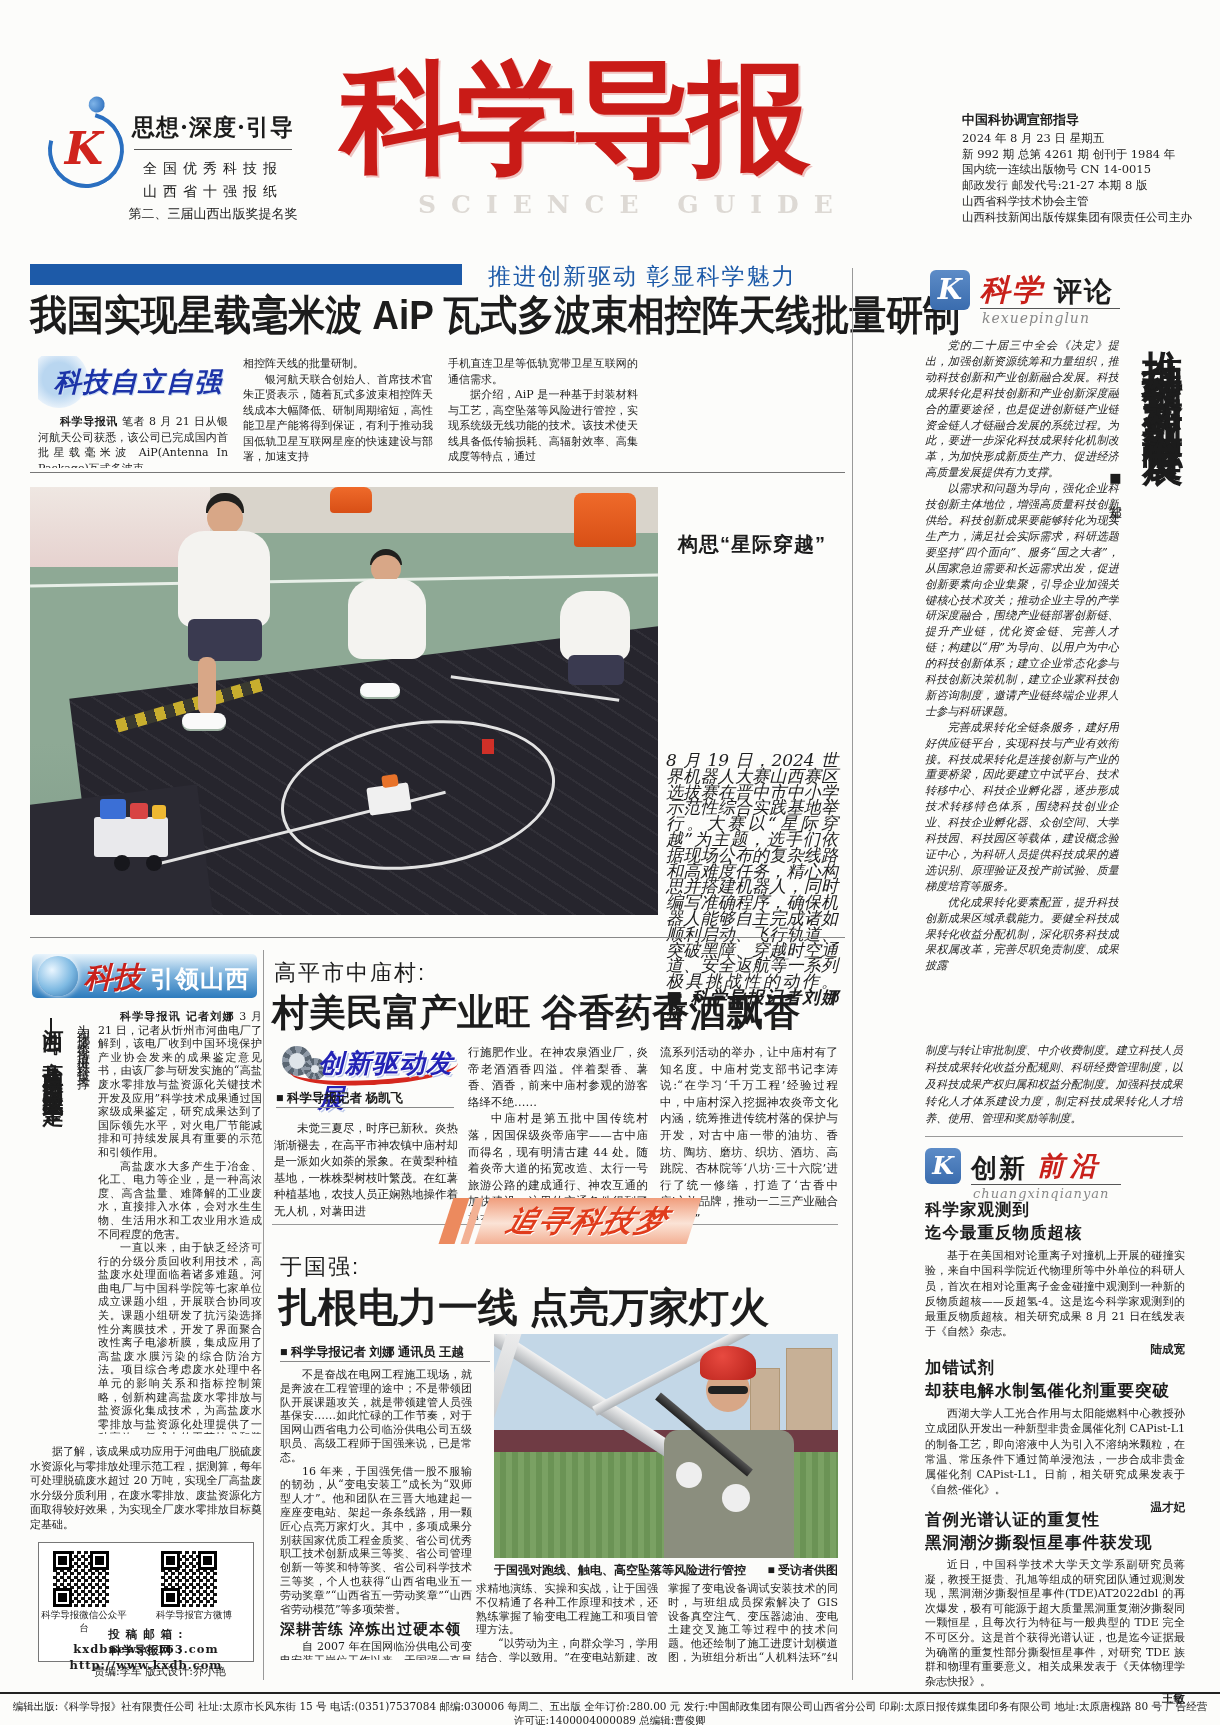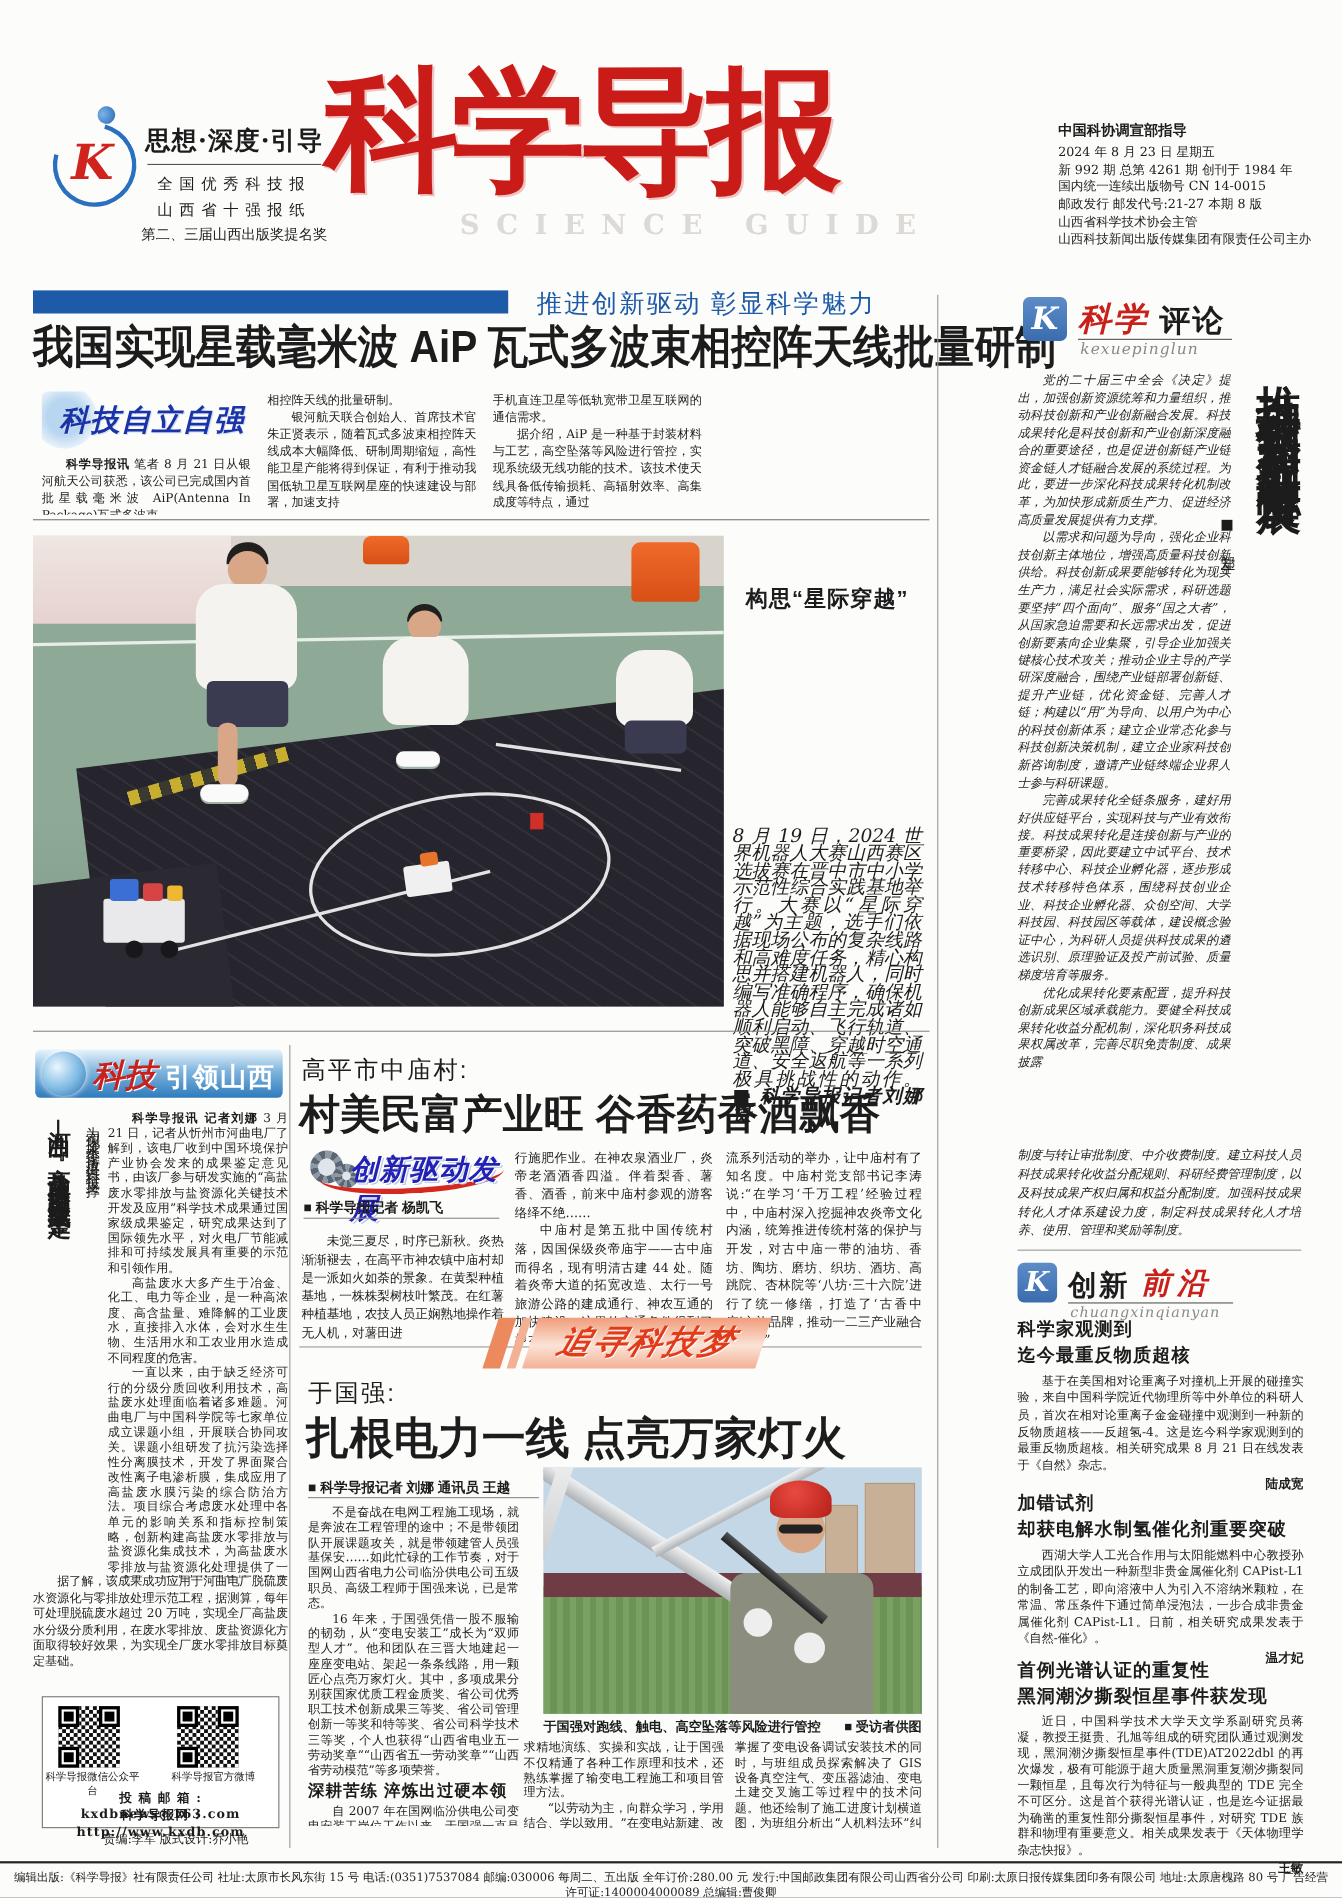--- a/index.html
+++ b/index.html
@@ -17,21 +17,21 @@
     border:4px solid #2a6fc0;border-top-color:transparent;transform:rotate(-30deg);}
   #brand-logo .kglyph{position:absolute;left:14px;top:6px;font:italic 900 44px "DejaVu Serif",serif;
     color:#d0231d;transform:rotate(30deg);}
   #brand-logo .dot{position:absolute;right:-6px;top:-8px;width:16px;height:16px;border-radius:50%;
     background:radial-gradient(circle at 35% 35%,#7fb4e8,#1f63b5);}
   #brand-txt{left:128px;top:112px;width:170px;text-align:center;}
   #brand-txt .s1{font-size:23px;font-weight:700;letter-spacing:1px;}
   #brand-txt .rule{height:1px;background:#555;margin:6px 6px 7px;}
   #brand-txt .s2,#brand-txt .s3{font-size:14px;letter-spacing:6px;line-height:23px;}
   #brand-txt .s4{font-size:13px;line-height:22px;}
-  #masthead-title{left:295px;top:42px;width:555px;font-weight:900;
+  #masthead-title{left:295px;top:42px;width:555px;text-align:center;font-weight:900;
     font-size:122px;line-height:150px;color:#c91b17;letter-spacing:-6px;white-space:nowrap;
     text-shadow:2px 2px 0 rgba(201,27,23,.25);}
   #masthead-en{left:418px;top:190px;font:700 25px "DejaVu Serif",serif;color:#ddd9d4;letter-spacing:15px;}
   #issue-info{left:962px;top:112px;width:232px;font-size:11.5px;line-height:15.8px;}
   #issue-info .lead{font-weight:700;font-size:13px;margin-bottom:3px;}
   #blue-bar{left:30px;top:264px;width:432px;height:21px;background:#1d5aa8;}
   #bar-slogan{left:488px;top:261px;font-size:23px;font-weight:400;color:#1d5aa8;letter-spacing:2px;text-align:center;}
 
   
   #lead-headline{left:30px;top:288px;width:815px;white-space:nowrap;
@@ -86,21 +86,21 @@
     background:radial-gradient(circle at 35% 35%,#eaf6ff,#7db9e2 55%,#2f6ea8);box-shadow:0 0 6px #fff;}
   #shanxi .banner .b1{position:absolute;left:52px;top:4px;font:italic 700 29px "DejaVu Serif",serif;color:#c8201a;
     text-shadow:1px 1px 0 #fff;}
   #shanxi .banner .b2{position:absolute;left:118px;top:9px;font-size:24px;font-weight:700;color:#fff;letter-spacing:1px;}
   #shanxi .vh{position:absolute;left:8px;top:62px;height:424px;writing-mode:vertical-lr;
     font-size:21px;font-weight:900;letter-spacing:3px;line-height:30px;}
   #shanxi .vs{position:absolute;left:44px;top:64px;height:420px;writing-mode:vertical-lr;
     font-size:13px;letter-spacing:4px;line-height:18px;}
   #shanxi .vbody{position:absolute;left:68px;top:60px;width:164px;height:424px;overflow:hidden;
     font-size:11px;line-height:13.6px;}
-  #shanxi .tail{position:absolute;left:0;top:470px;width:232px;font-size:11px;line-height:14.5px;}
+  #shanxi .tail{position:absolute;left:0;top:484px;width:232px;font-size:11px;line-height:14.5px;}
   #qr-box{position:absolute;left:8px;top:592px;width:214px;height:118px;border:1px solid #777;background:#fff;}
   .qr{position:absolute;top:8px;width:56px;height:56px;
     background:repeating-conic-gradient(#111 0% 25%,#fff 0% 50%);background-size:7px 7px;}
   .qr i{position:absolute;width:13px;height:13px;border:3px solid #000;background:#fff;}
   .qr i:after{content:"";position:absolute;inset:2px;background:#000;}
   .qr .tl{left:0;top:0;} .qr .tr{right:0;top:0;} .qr .bl{left:0;bottom:0;}
   #qr1{left:14px;} #qr2{left:122px;}
   .qr-label{position:absolute;top:66px;width:90px;font-size:9.5px;text-align:center;}
   #qr-box .line1{position:absolute;left:0;top:84px;width:100%;text-align:center;font-weight:700;font-size:11.5px;letter-spacing:1px;}
   #qr-box .line2{position:absolute;left:0;top:100px;width:100%;text-align:center;font-weight:700;font-size:11.5px;letter-spacing:1px;}

